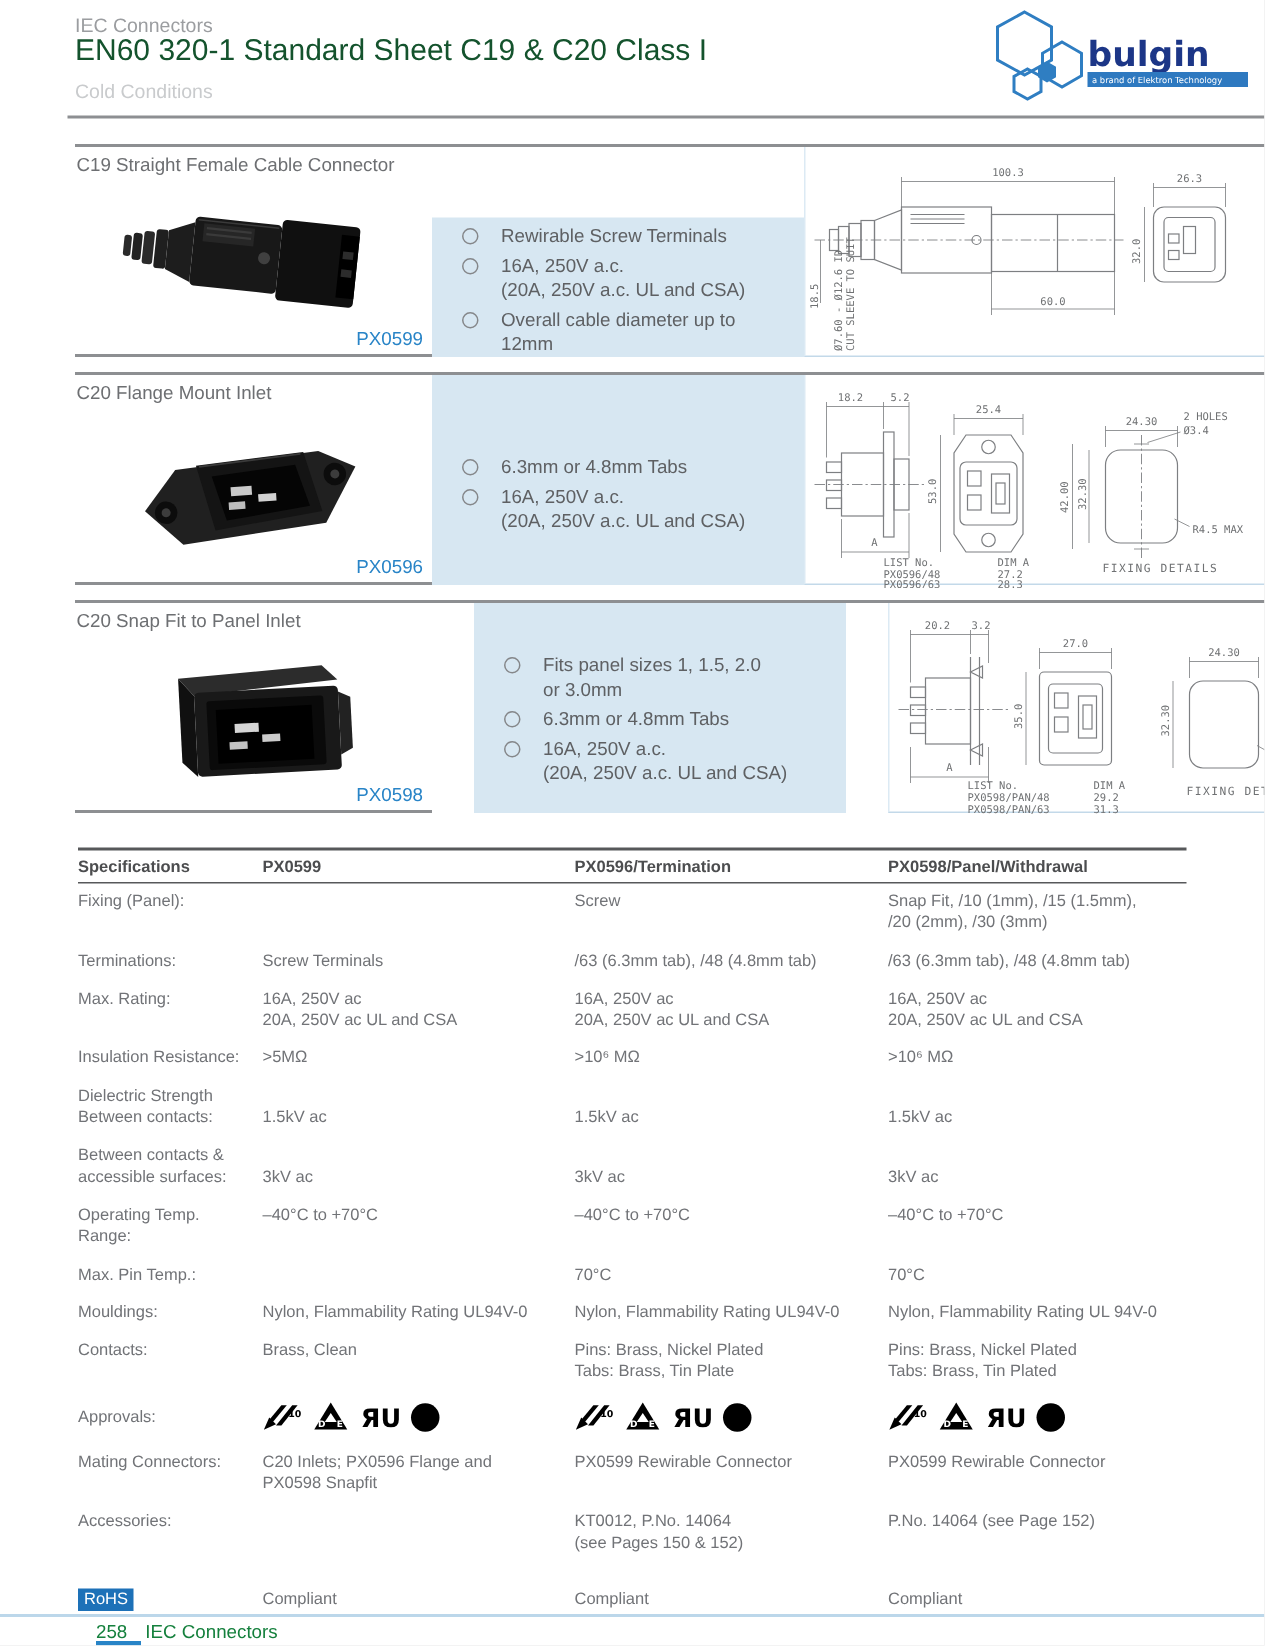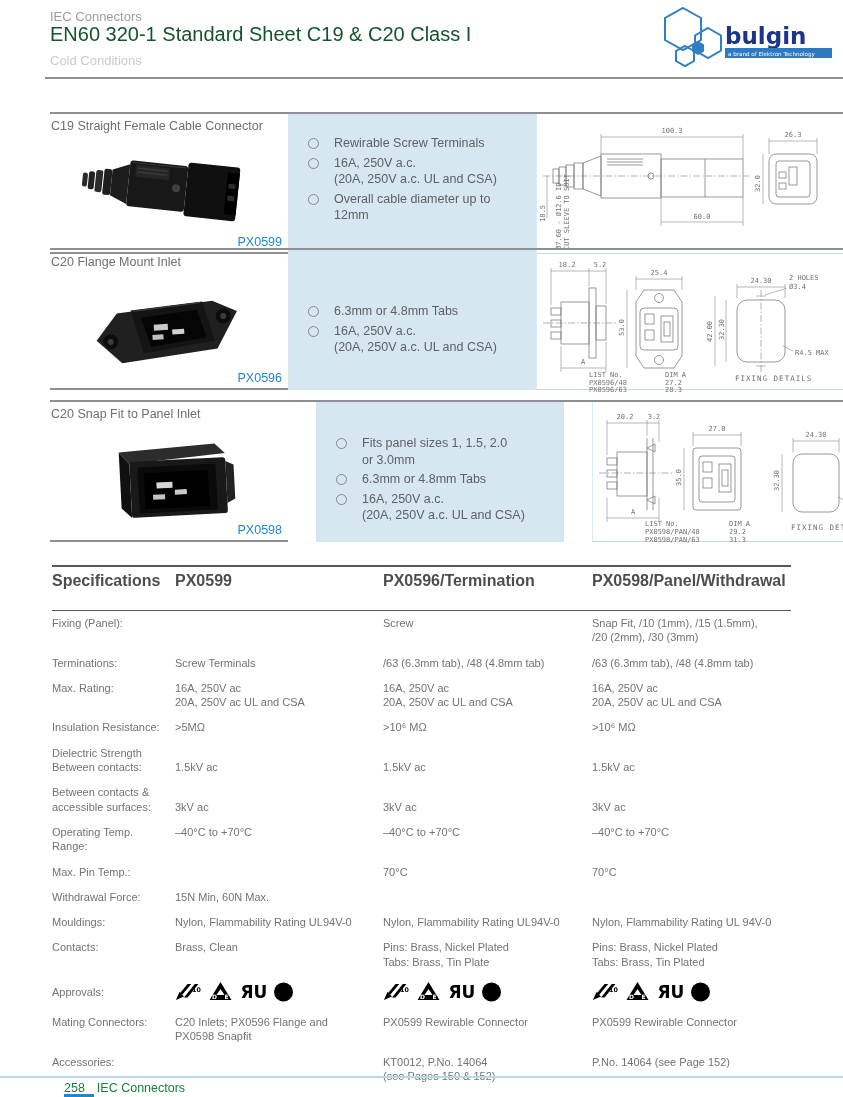--- a/index.html
+++ b/index.html
@@ -10,44 +10,44 @@
   }
   
   .hdr-category { position:absolute; top:9px;  left:50px; font-size:13px; color:#9b9da0; }
   .hdr-title    { position:absolute; top:23px; left:50px; font-size:20px; font-weight:400; color:#14532d; margin:0; letter-spacing:0; }
   .hdr-subtitle { position:absolute; top:53px; left:50px; font-size:13px; color:#c9cbcd; }
   .logo { position:absolute; top:2px; right:6px; width:192px; height:68px; }
   .hdr-rule { position:absolute; top:77px; left:45px; right:0; border-top:2px solid #8d8f92; }
 
   
   .psection { position:absolute; left:50px; right:0; height:142px; display:flex; border-top:2px solid #8d8f92; box-sizing:border-box; }
-  .s1 { top:112px;justify-content:space-between; } .s2 { top:248px; } .s3 { top:400px;gap:28px; }
+  .s1 { top:96px;justify-content:space-between; } .s2 { top:248px; } .s3 { top:400px;gap:28px; }
   .pcell { width:238px; position:relative; border-bottom:2px solid #8d8f92; box-sizing:border-box; }
   .ptitle { padding:5px 0 0 1px; font-size:12.5px; color:#6d6f72; }
   .photo { position:absolute; }
   .pn { position:absolute; right:6px; bottom:3px; font-size:12.5px; color:#2884c7; text-decoration:none; cursor:pointer; }
   .fbox { width:248px; background:#d7e7f2; box-sizing:border-box; }
   .fbox .feat { display:flex; padding:0 10px 3px 20px; }
   .bullet { flex:none; width:9px; height:9px; border:1.3px solid #85878a; border-radius:50%; margin:3px 15px 0 0; }
   .ftext { font-size:12.5px; line-height:1.32; color:#5e6063; white-space:pre-line; }
-  .pt1 { padding-top:21px; } .pt2 { padding-top:53px; } .pt3 { padding-top:33px; }
+  .pt1 { padding-top:4px;margin-top:47px; } .pt2 { padding-top:53px; } .pt3 { padding-top:33px; }
   .dcell { flex:1; position:relative; border-bottom:1px solid #c3d9e9; border-left:1px solid #dceaf4; box-sizing:border-box; }
 
   
   .tdraw { position:absolute; top:0; left:0; }
   .tdraw line, .tdraw rect, .tdraw polygon, .tdraw path, .tdraw circle { stroke:#7d7f82; stroke-width:0.8; fill:none; }
   .tdraw .cl { stroke-dasharray:7 2 1.5 2; stroke-width:0.6; }
   .tdraw .dim { stroke-width:0.55; }
   .tdraw text { fill:#6f7173; font-family:"DejaVu Sans Mono", monospace; font-size:7px; stroke:none; }
   .tdraw text.big { font-size:7.5px; letter-spacing:1px; }
 
   
   .specs { position:absolute; top:565px; left:52px; right:52px; }
   .srow { display:grid; grid-template-columns:123px 208px 209px 1fr; padding:5px 0 6px; font-size:11px; color:#717377; align-items:start; }
-  .shead { padding:5px 0 20px; border-top:2px solid #57585a; border-bottom:1.5px solid #57585a; font-weight:700; font-size:16px; color:#4c4d4f; }
+  .shead { padding:5px 0 4px; border-top:2px solid #57585a; border-bottom:1.5px solid #57585a; font-weight:700; font-size:11px; color:#4c4d4f; }
   .slabel, .sval { white-space:pre-line; line-height:1.3; padding-right:10px; }
   .vbottom { align-items:end; }
   .marks { display:flex; gap:5px; align-items:center; }
   .mark { width:27px; height:24px; }
   .rohs-row { margin-top:12px; }
   .rohs-badge { display:inline-block; background:#1d71b8; color:#ffffff; font-size:11px; padding:1px 4px 2px; }
 
   
   .footer-rule { position:absolute; top:1076px; left:0; right:0; border-top:2px solid #bcd7ea; }
   .footer-line { position:absolute; top:1081px; left:64px; font-size:12.5px; color:#15803d; }
@@ -427,26 +427,20 @@
       <div class="sval">–40°C to +70°C</div>
       <div class="sval">–40°C to +70°C</div>
     </div>
     <div class="srow">
       <div class="slabel">Max. Pin Temp.:</div>
       <div class="sval"></div>
       <div class="sval">70°C</div>
       <div class="sval">70°C</div>
     </div>
     <div class="srow">
-      <div class="slabel">Withdrawal Force:</div>
-      <div class="sval">15N Min, 60N Max.</div>
-      <div class="sval"></div>
-      <div class="sval"></div>
-    </div>
-    <div class="srow">
       <div class="slabel">Mouldings:</div>
       <div class="sval">Nylon, Flammability Rating UL94V-0</div>
       <div class="sval">Nylon, Flammability Rating UL94V-0</div>
       <div class="sval">Nylon, Flammability Rating UL 94V-0</div>
     </div>
     <div class="srow">
       <div class="slabel">Contacts:</div>
       <div class="sval">Brass, Clean</div>
       <div class="sval">Pins: Brass, Nickel Plated
 Tabs: Brass, Tin Plate</div>

